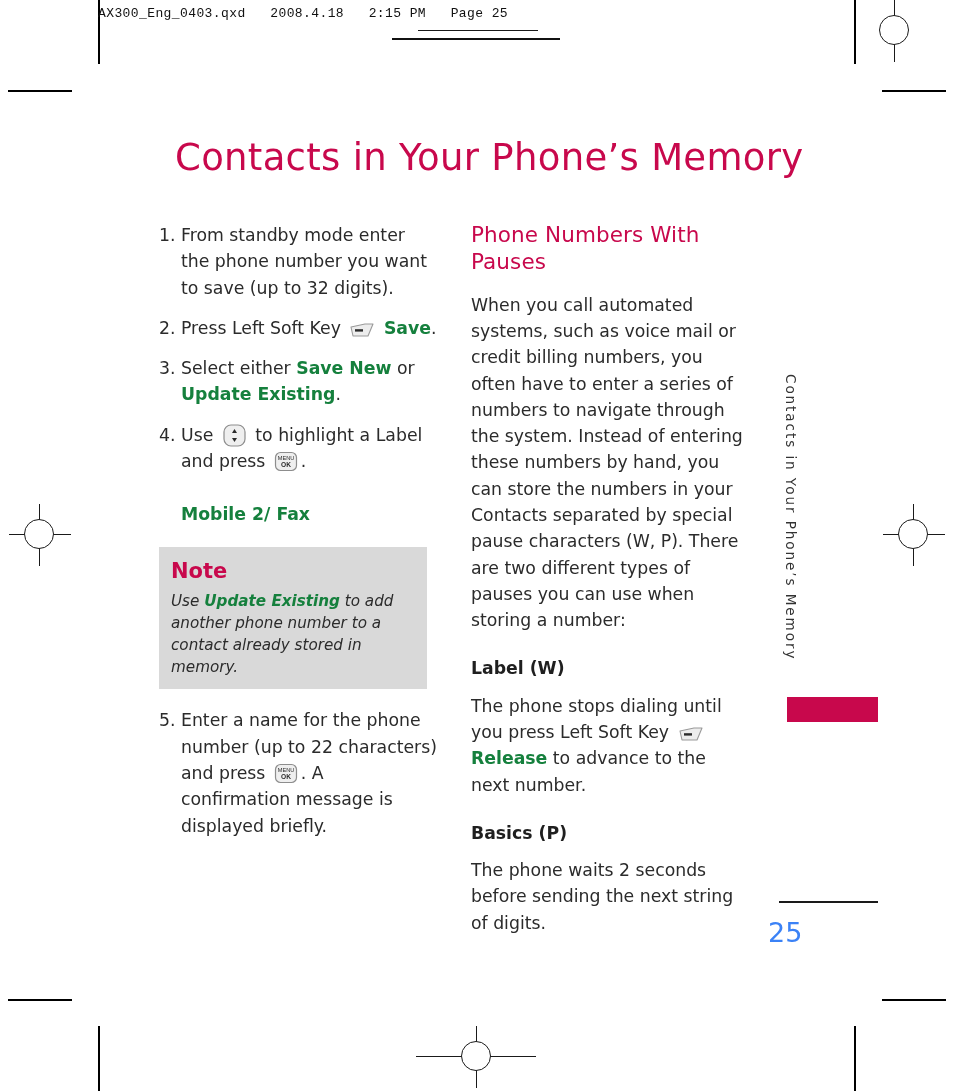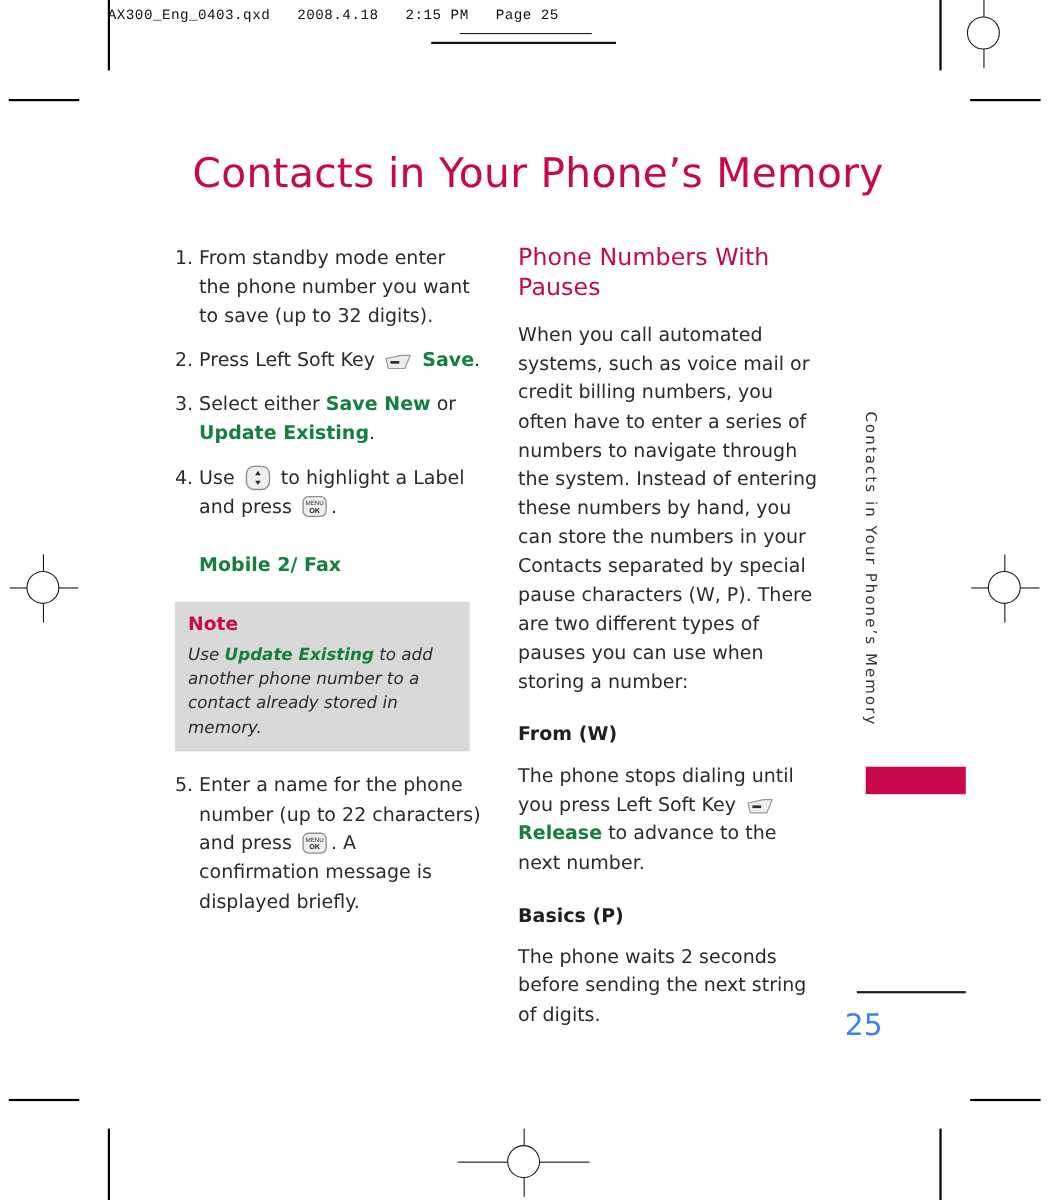--- a/index.html
+++ b/index.html
@@ -123,21 +123,21 @@
   .note {
     background: #d9d9d9;
     padding: 9px 12px 11px 12px;
     margin: 20px 0 18px 0;
     box-sizing: border-box;
     width: 268px;
   }
   .note-title {
     color: #c8084c;
     font-weight: bold;
-    font-size: 17px;
+    font-size: 21px;
     margin-bottom: 2px;
   }
   .note-body {
     font-size: 15.2px;
     line-height: 1.46;
     color: #2b2b2b;
     font-style: italic;
   }
 
   
@@ -293,21 +293,21 @@
 
 </div>
 
 <div class="col col-right">
 
   <h2 class="sec">Phone Numbers With Pauses</h2>
 
   <p class="para">When you call automated systems, such as voice mail or credit billing numbers, you often have to enter a series of numbers to navigate through the system. Instead of entering these numbers by hand, you can store the numbers in your Contacts separated by special pause characters (W, P). There are two different types of pauses you can use when storing a number:</p>
 
   <div class="sub-gap"></div>
-  <h3 class="sub">From (W)</h3>
+  <h3 class="sub">Label (W)</h3>
   <p class="para">
     <span>The phone stops dialing until you press Left Soft Key</span>
     <svg class="ico" width="26" height="15" viewBox="0 0 26 15">
       <path d="M2 4 L16 1 L24 1 L19 13 L4 13 Z" fill="#ededed" stroke="#9a9a9a" stroke-width="1.1" stroke-linejoin="round"></path>
       <rect x="6" y="6.2" width="8" height="2.4" fill="#2b2b2b"></rect>
     </svg>
     <b>Release</b>
     <span>to advance to the next number.</span>
   </p>
 

